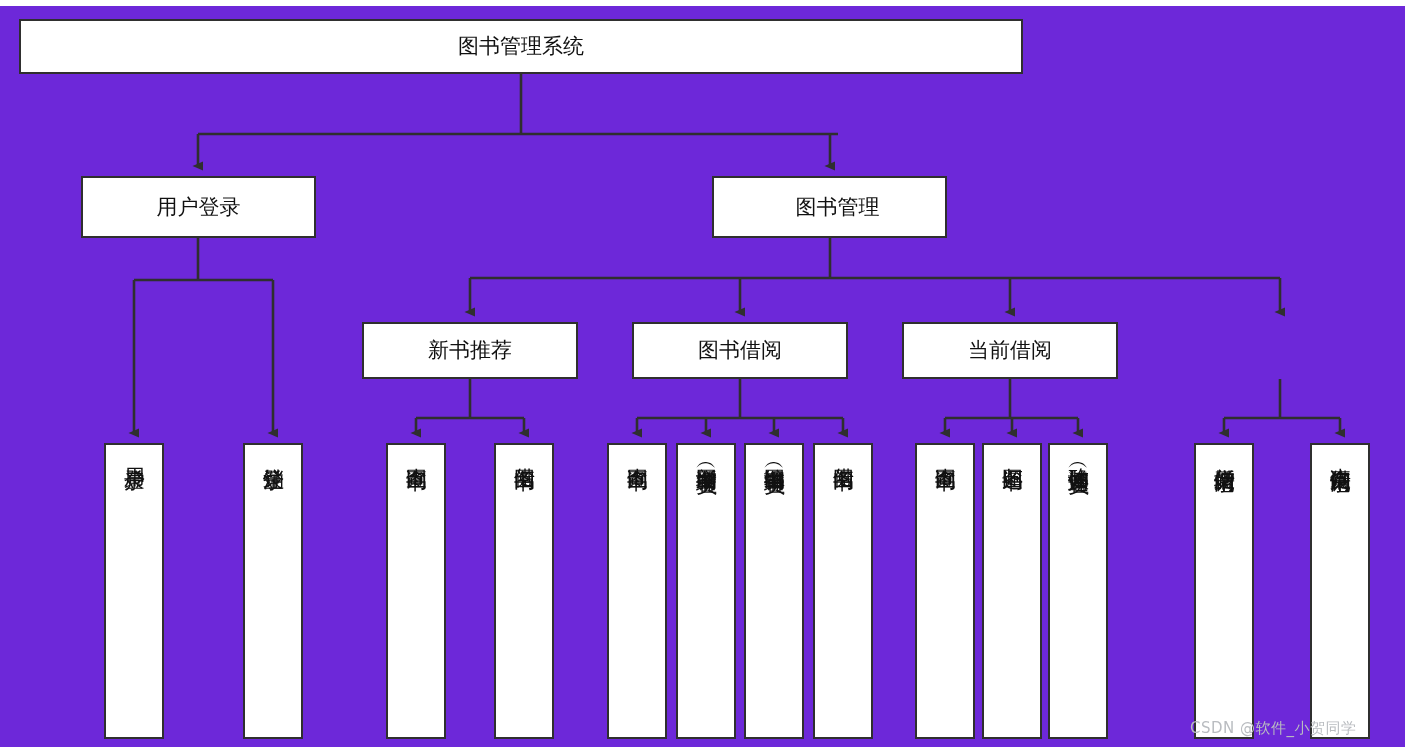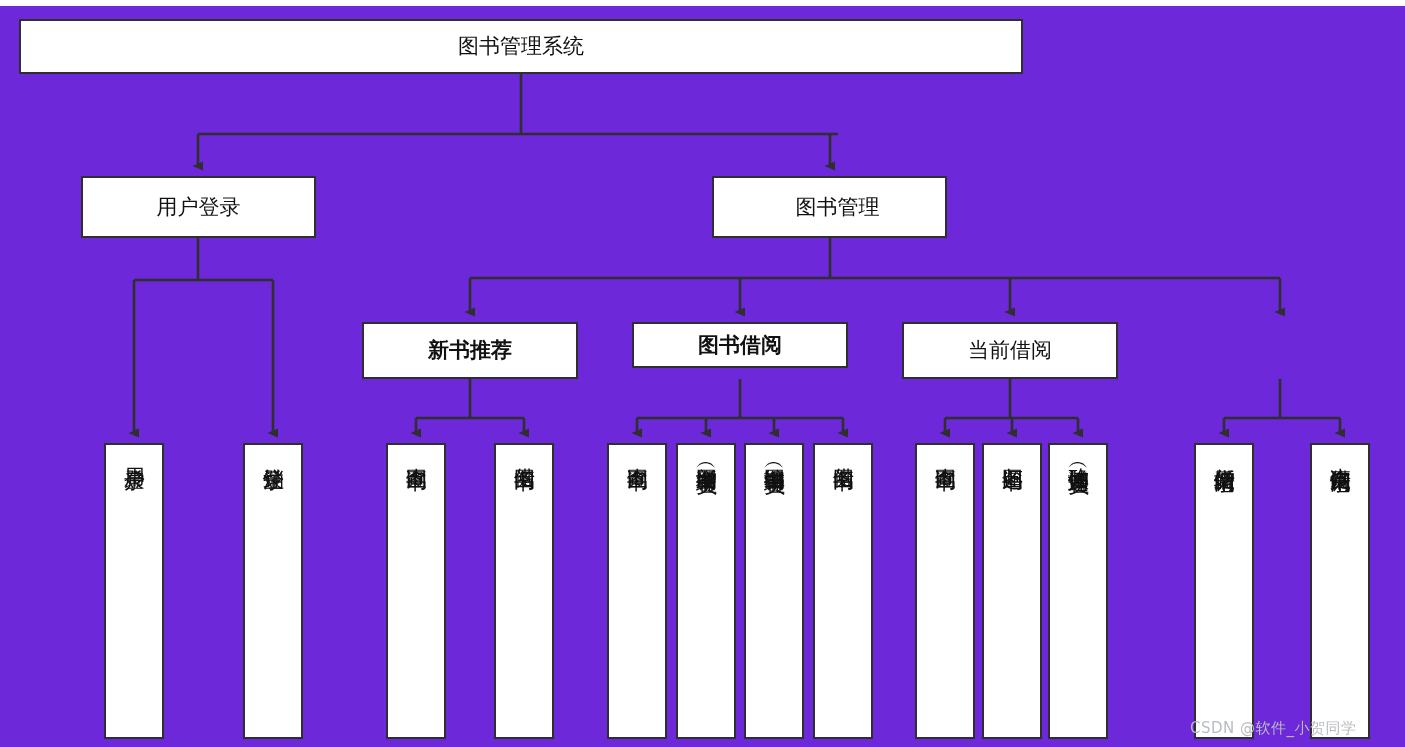--- a/index.html
+++ b/index.html
@@ -126,24 +126,24 @@
     <span class="lbl">图书管理系统</span>
   </div>
 
   <div class="node h-node" style="left:81px; top:170px; width:235px; height:62px;">
     <span class="lbl">用户登录</span>
   </div>
   <div class="node h-node" style="left:712px; top:170px; width:235px; height:62px;padding-left:16px;">
     <span class="lbl">图书管理</span>
   </div>
 
-  <div class="node h-node" style="left:362px; top:316px; width:216px; height:57px;font-weight:bold;">
+  <div class="node h-node" style="left:362px; top:316px; width:216px; height:57px;">
     <span class="lbl">新书推荐</span>
   </div>
-  <div class="node h-node" style="left:632px; top:316px; width:216px; height:46px;font-weight:bold;">
+  <div class="node h-node" style="left:632px; top:316px; width:216px; height:57px;">
     <span class="lbl">图书借阅</span>
   </div>
   <div class="node h-node" style="left:902px; top:316px; width:216px; height:57px;">
     <span class="lbl">当前借阅</span>
   </div>
 
   <div class="node v-node" style="left:104px; top:437px; width:60px; height:296px;">
     <span class="lbl">用户登录</span>
   </div>
   <div class="node v-node" style="left:243px; top:437px; width:60px; height:296px;">

